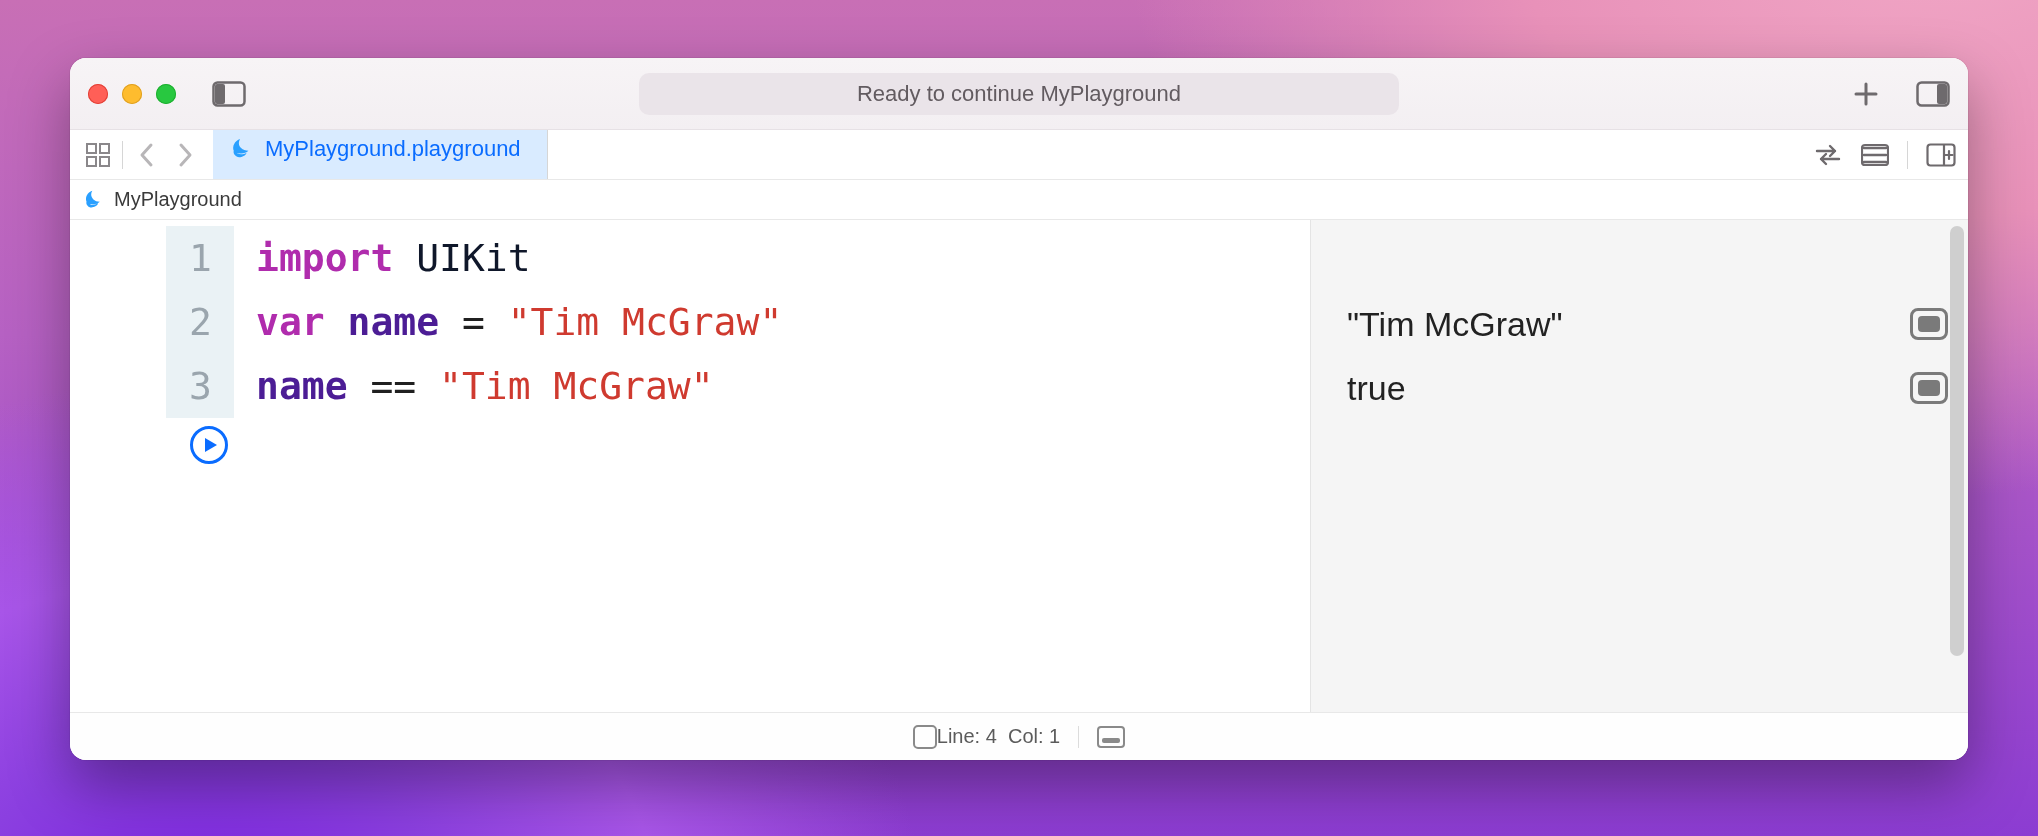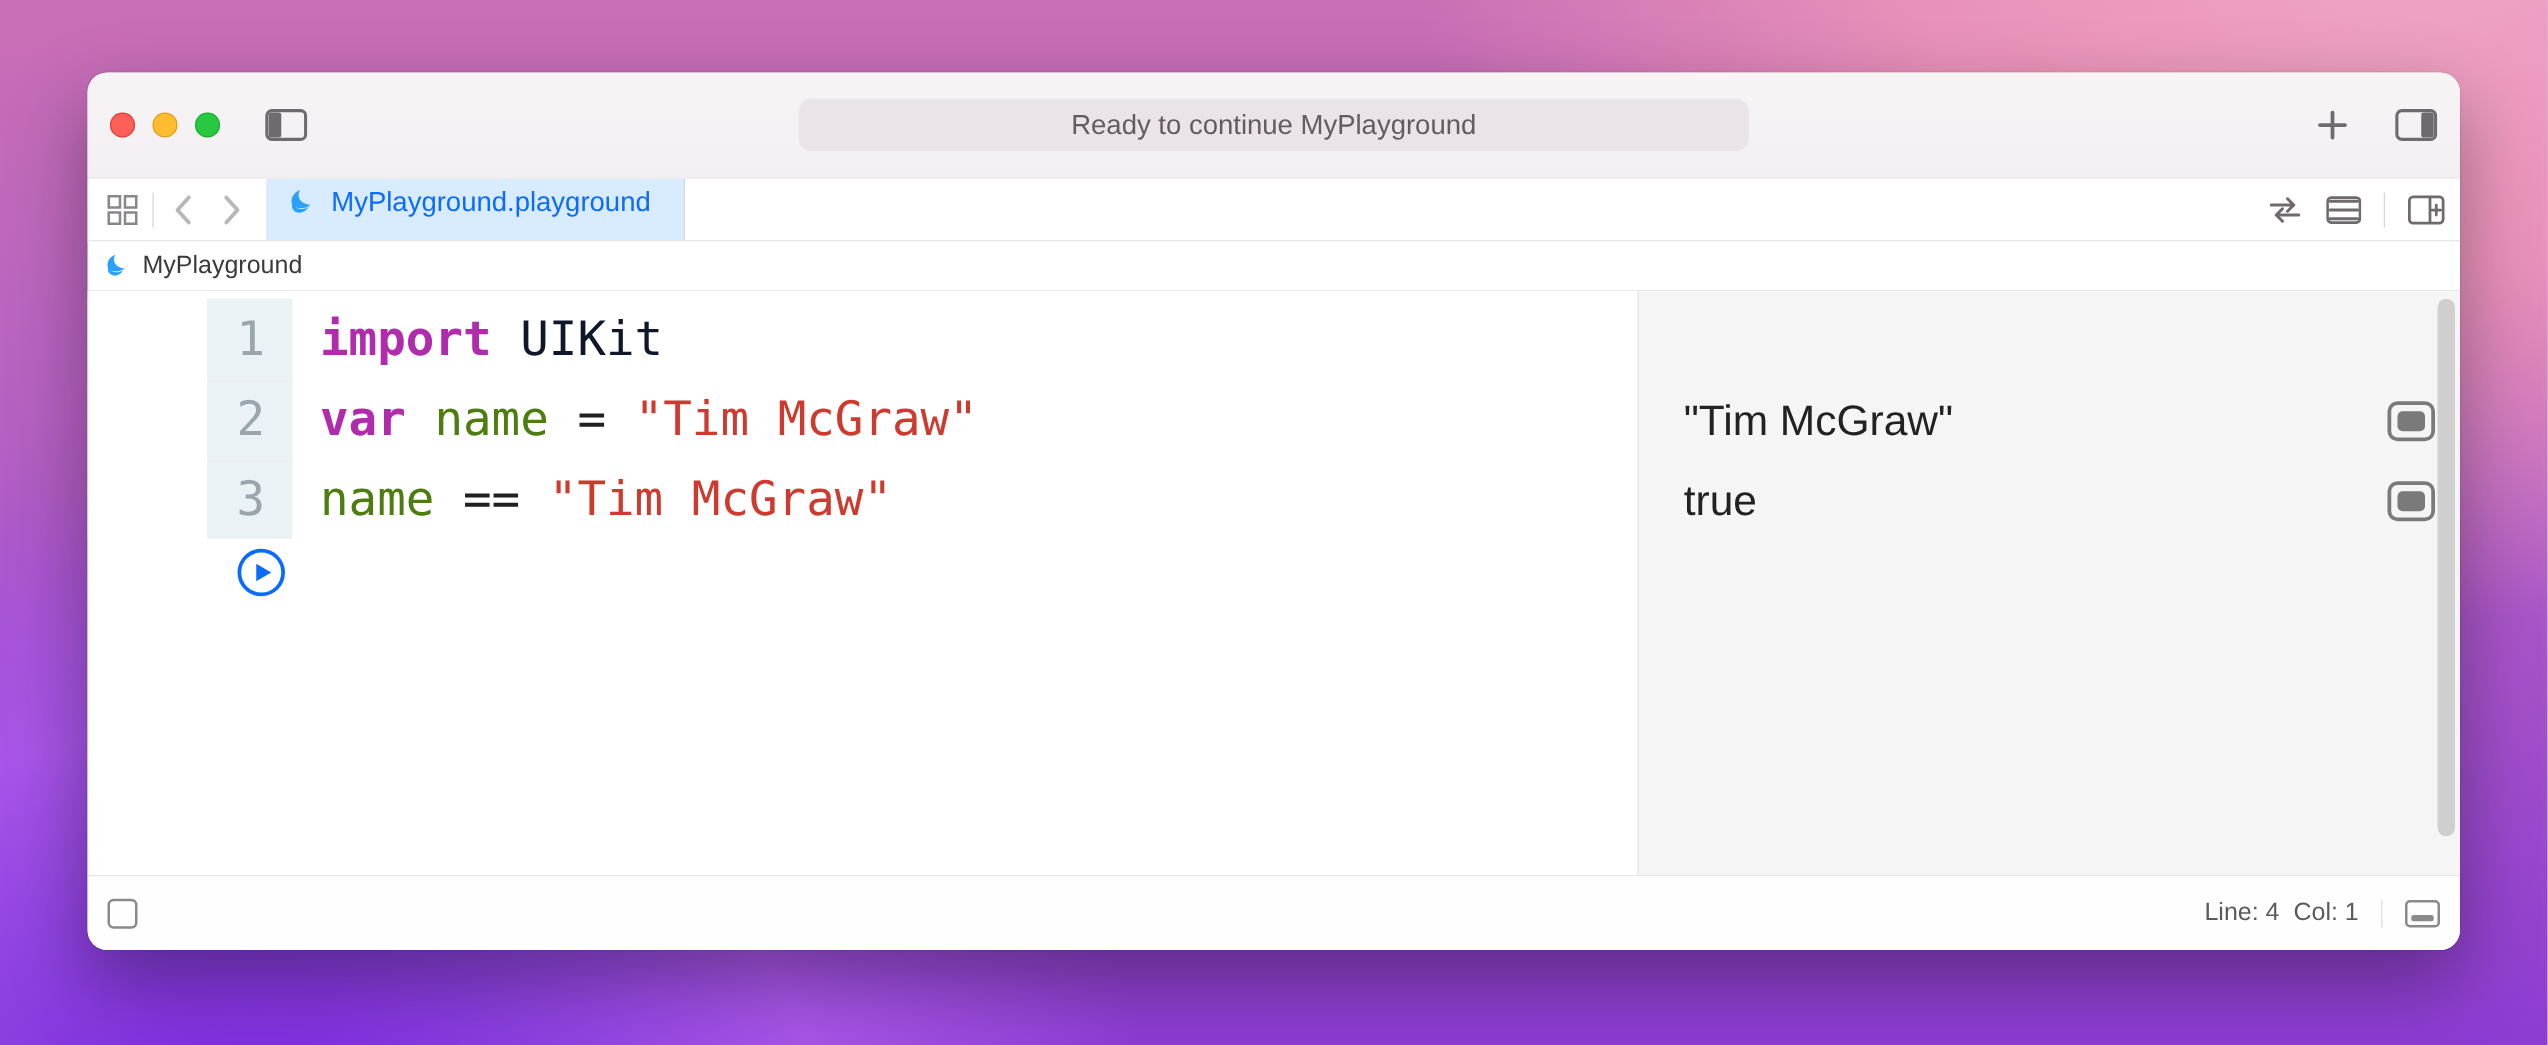--- a/index.html
+++ b/index.html
@@ -19,21 +19,21 @@
     background: #ffffff;
     border-radius: 16px;
     box-shadow: 0 25px 60px rgba(0,0,0,0.35), 0 0 0 1px rgba(0,0,0,0.05);
     display: flex;
     flex-direction: column;
     overflow: hidden;
   }
 
   
   .titlebar {
-    height: 85px;
+    height: 72px;
     background: linear-gradient(#f7f4f6, #f3eff2);
     border-bottom: 1px solid #e6e1e5;
     display: flex;
     align-items: center;
     padding: 0 18px;
     position: relative;
   }
   .traffic { display: flex; gap: 14px; margin-right: 26px; }
   .tl { width: 20px; height: 20px; border-radius: 50%; }
   .tl.close  { background: #ff5f57; box-shadow: inset 0 0 0 1px #e14138; }
@@ -125,21 +125,21 @@
     padding-right: 22px;
     color:#9aa5ad;
     background: linear-gradient(90deg, #ffffff 0 96px, #eaf2f5 96px 100%);
     font-variant-numeric: tabular-nums;
     user-select:none;
   }
   .code-text { padding-left: 22px; white-space: pre; }
   .kw-import { color:#b02cad; font-weight:700; }
   .id-uikit  { color:#0f172a; }
   .kw-var    { color:#b02cad; font-weight:700; }
-  .id-name   { color:#4d7c0f; }
+  .id-name   { color:#4c1d95;font-weight:bold; }
   .op        { color:#202020; }
   .str       { color:#cf3a2f; }
 
   .run-btn {
     position:absolute;
     left: 120px;
     top: calc(6px + 64px*3 + 8px);
     width: 38px; height:38px;
     border:3px solid #0a6cff; border-radius:50%;
     display:flex; align-items:center; justify-content:center;
@@ -167,23 +167,23 @@
 
   
   .scrollbar {
     position:absolute; right:4px; top:6px;
     width:14px; height:430px;
     background:#cfcfcf; border-radius:8px;
   }
 
   
   .statusbar {
-    height: 60px;
+    height: 48px;
     border-top:1px solid #e8e8e8;
-    display:flex; align-items:center; justify-content:space-between;
+    display:flex; align-items:center; justify-content:center;
     padding: 0 16px;
     font-size: 20px;
     color:#5b5b5b;
     background:#fefefe;
   }
   .statusbar .left, .statusbar .right { display:flex; align-items:center; gap:18px; }
   .sq-icon { width:24px; height:24px; border:2.5px solid #8a8a8a; border-radius:5px; }
   .mini-monitor { width:28px; height:22px; border:2.5px solid #8a8a8a; border-radius:4px; position:relative; }
   .mini-monitor::after{ content:""; position:absolute; left:3px; right:3px; bottom:3px; height:5px; background:#8a8a8a; border-radius:2px;}
   .statusbar .divider { width:1px; height:22px; background:#dcdcdc; }

